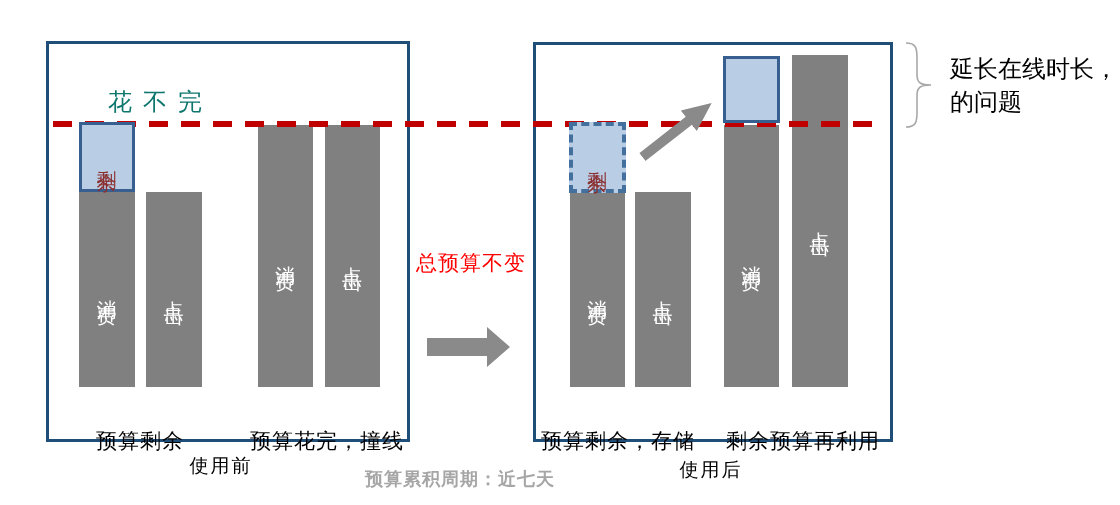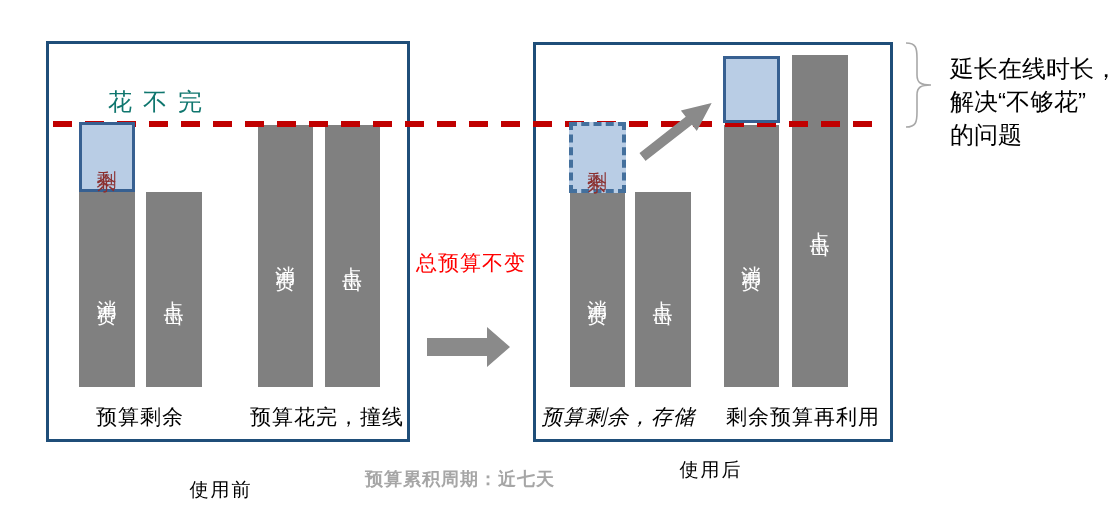--- a/index.html
+++ b/index.html
@@ -28,21 +28,21 @@
     display:flex;align-items:center;justify-content:center;
   }
   .bluebox.solid{border:3px solid #376091;}
   .bluebox.dashed{border:4px dashed #44709d;}
   .bluebox .vtxt{
     writing-mode:vertical-rl;text-orientation:upright;
     color:#8b3030;font-size:20px;letter-spacing:2px;line-height:1;
   }
   .txt{position:absolute;white-space:nowrap;z-index:6;}
   .cant-spend{left:108px;top:86px;font-size:24px;letter-spacing:11px;color:#0f766e;}
-  .grp-label{font-size:21px;letter-spacing:1px;color:#000;transform:translateX(-50%);}
+  .grp-label{font-size:21px;letter-spacing:1px;color:#000;transform:translateX(-50%);margin-top:24px;}
   .mid-note{left:416px;top:249px;font-size:21px;color:#ff0000;letter-spacing:1px;}
   .caption{font-size:19px;color:#000;transform:translateX(-50%);letter-spacing:2px;}
   .period-note{left:460px;top:467px;font-size:18px;font-weight:bold;color:#a6a6a6;transform:translateX(-50%);letter-spacing:1px;}
   .arrow{position:absolute;z-index:6;}
   .reuse-arrow{transform:rotate(-38deg);}
   .side-note{position:absolute;left:950px;top:52px;z-index:6;font-size:24px;line-height:33px;color:#000;}
   .brace{position:absolute;left:903px;top:42px;z-index:2;}
 </style>
 </head>
 <body>
@@ -84,21 +84,21 @@
 
   <div class="bar" style="left:570px;top:193px;width:55px;height:194px;">
     <span class="vtxt">消费</span>
   </div>
   <div class="bluebox dashed" style="left:569px;top:122px;width:57px;height:71px;">
     <span class="vtxt">剩余</span>
   </div>
   <div class="bar" style="left:635px;top:192px;width:56px;height:195px;">
     <span class="vtxt">点击</span>
   </div>
-  <div class="txt grp-label" style="left:618px;top:403px;font-style:italic;">预算剩余，存储</div>
+  <div class="txt grp-label" style="left:618px;top:403px;">预算剩余，存储</div>
 
   <div class="arrow reuse-arrow" style="left:633px;top:117px;width:88px;height:26px;">
     <svg width="88" height="26" viewBox="0 0 88 26">
       <polygon points="0,8 59,8 59,0 88,13 59,26 59,18 0,18" fill="#8a8a8a"></polygon>
     </svg>
   </div>
 
   <div class="bar" style="left:724px;top:125px;width:55px;height:262px;">
     <span class="vtxt">消费</span>
   </div>
@@ -108,21 +108,20 @@
   </div>
   <div class="txt grp-label" style="left:803px;top:403px;text-align:right;">剩余预算再利用</div>
 
   <div class="brace">
     <svg width="32" height="86" viewBox="0 0 32 86">
       <path d="M3,1 C13,1 14,6 14,16 L14,33 C14,41 18,43 28,43 C18,43 14,45 14,53 L14,70 C14,80 13,85 3,85" fill="none" stroke="#a8a8a8" stroke-width="1.6"></path>
     </svg>
   </div>
   <div class="side-note">
     <div>延长在线时长，</div>
-    <div>解决“不够花”</div>
     <div>的问题</div>
   </div>
 
-  <div class="txt caption" style="left:221px;top:477px;">使用前</div>
+  <div class="txt caption" style="left:221px;top:453px;">使用前</div>
   <div class="txt period-note">预算累积周期：近七天</div>
   <div class="txt caption" style="left:711px;top:457px;">使用后</div>
 
 </div>
 
 </body></html>

